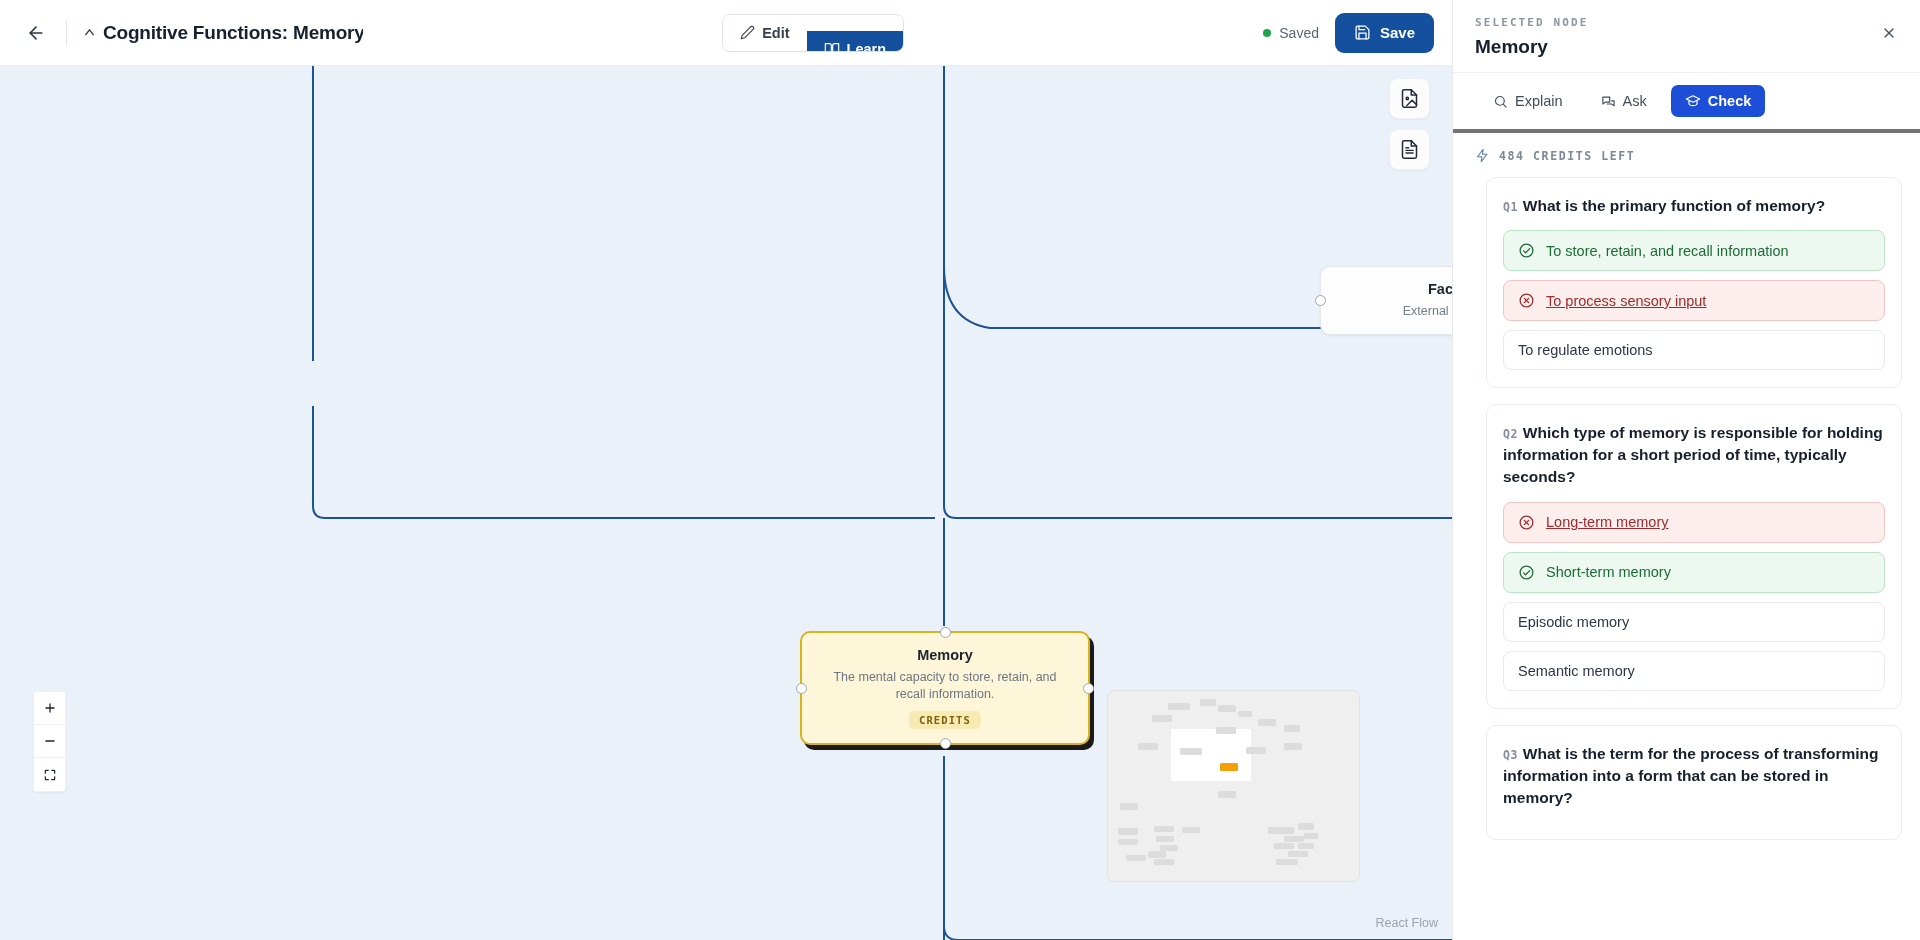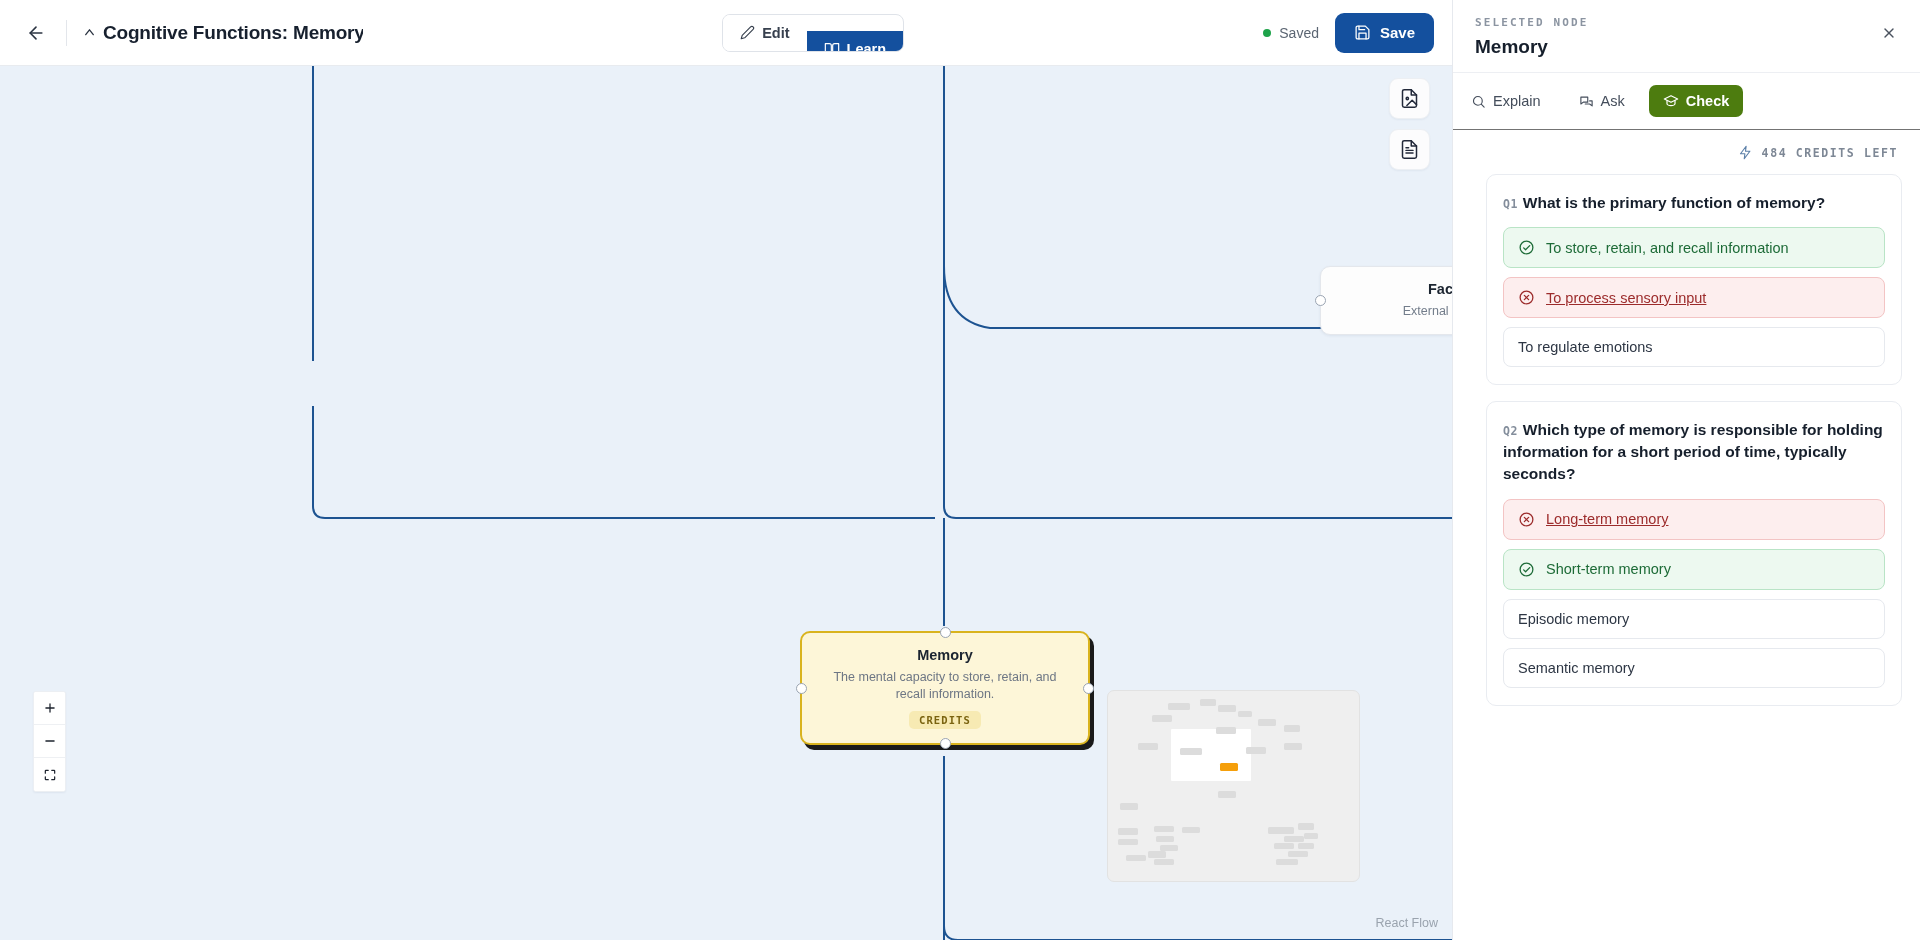--- a/index.html
+++ b/index.html
@@ -149,34 +149,34 @@
     font-size: 11px; letter-spacing: 2.1px; color: #8b94a1;
     font-weight: 600; margin-bottom: 7px;
   }
   .panel-title { font-size: 19px; font-weight: 700; color: #161f2c; }
   .panel-close {
     position: absolute; right: 18px; top: 20px; width: 26px; height: 26px;
     display: flex; align-items: center; justify-content: center;
     border: none; background: transparent; cursor: pointer; color: #4a525f;
   }
   .panel-tabs {
-    display: flex; align-items: center; gap: 10px; padding: 12px 4px;
-    border-bottom: 1px solid #737373; flex: 0 0 auto;
+    display: flex; align-items: center; gap: 10px; padding: 12px 26px;
+    border-bottom: 4px solid #737373; flex: 0 0 auto;
   }
   .ptab {
     display: flex; align-items: center; gap: 7px; padding: 8px 14px;
     border-radius: 7px; font-size: 14.5px; color: #444d5b;
     background: transparent; border: none; cursor: pointer; font-weight: 500;
   }
   .ptab.active {
-    background: #4d7c0f; color: #ffffff; font-weight: 700;
+    background: #1d4ed8; color: #ffffff; font-weight: 700;
   }
   .credits {
     display: flex; align-items: center; gap: 9px;
-    padding: 15px 22px 10px; flex: 0 0 auto; justify-content: flex-end;
+    padding: 15px 22px 10px; flex: 0 0 auto;
   }
   .credits-text {
     font-family: "DejaVu Sans Mono", monospace;
     font-size: 11.5px; letter-spacing: 1.6px; color: #7d8795; font-weight: 600;
   }
   .panel-body {
     flex: 1 1 auto; overflow-y: auto; padding: 4px 18px 24px; margin-left: 15px;
   }
   .panel-body::-webkit-scrollbar { width: 7px; }
   .panel-body::-webkit-scrollbar-thumb {
@@ -458,15 +458,18 @@
             </svg>
             <span>Short-term memory</span>
           </div>
           <div class="opt">
             <span>Episodic memory</span>
           </div>
           <div class="opt">
             <span>Semantic memory</span>
           </div>
         </div>
+        <div class="qcard">
+          <div class="qtext"><span class="qnum">Q3</span>What is the term for the process of transforming information into a form that can be stored in memory?</div>
+        </div>
       </div>
   </aside>
 </div>
 
 </body></html>

